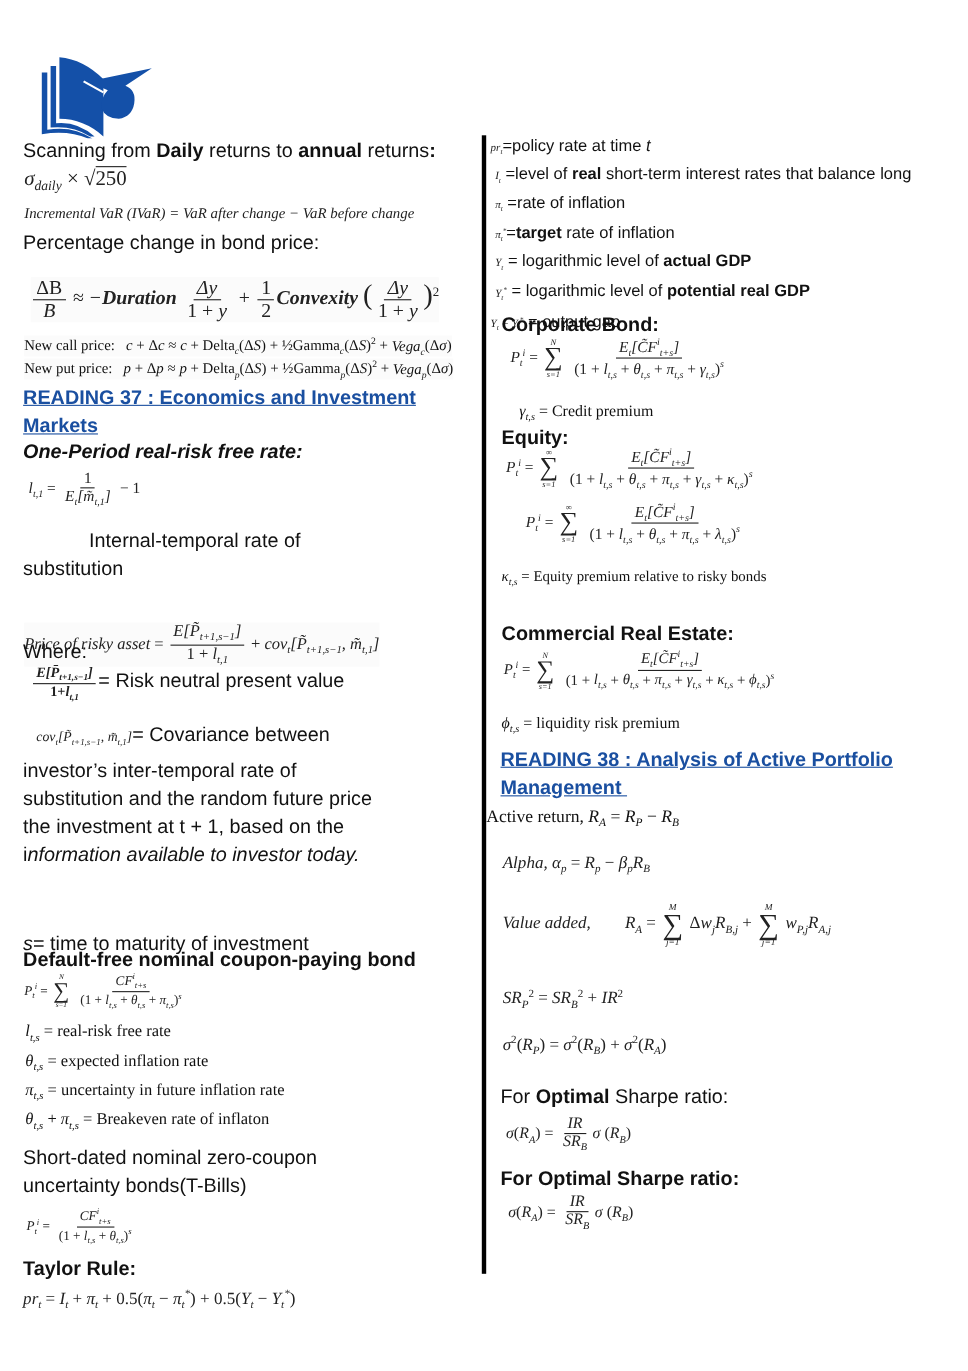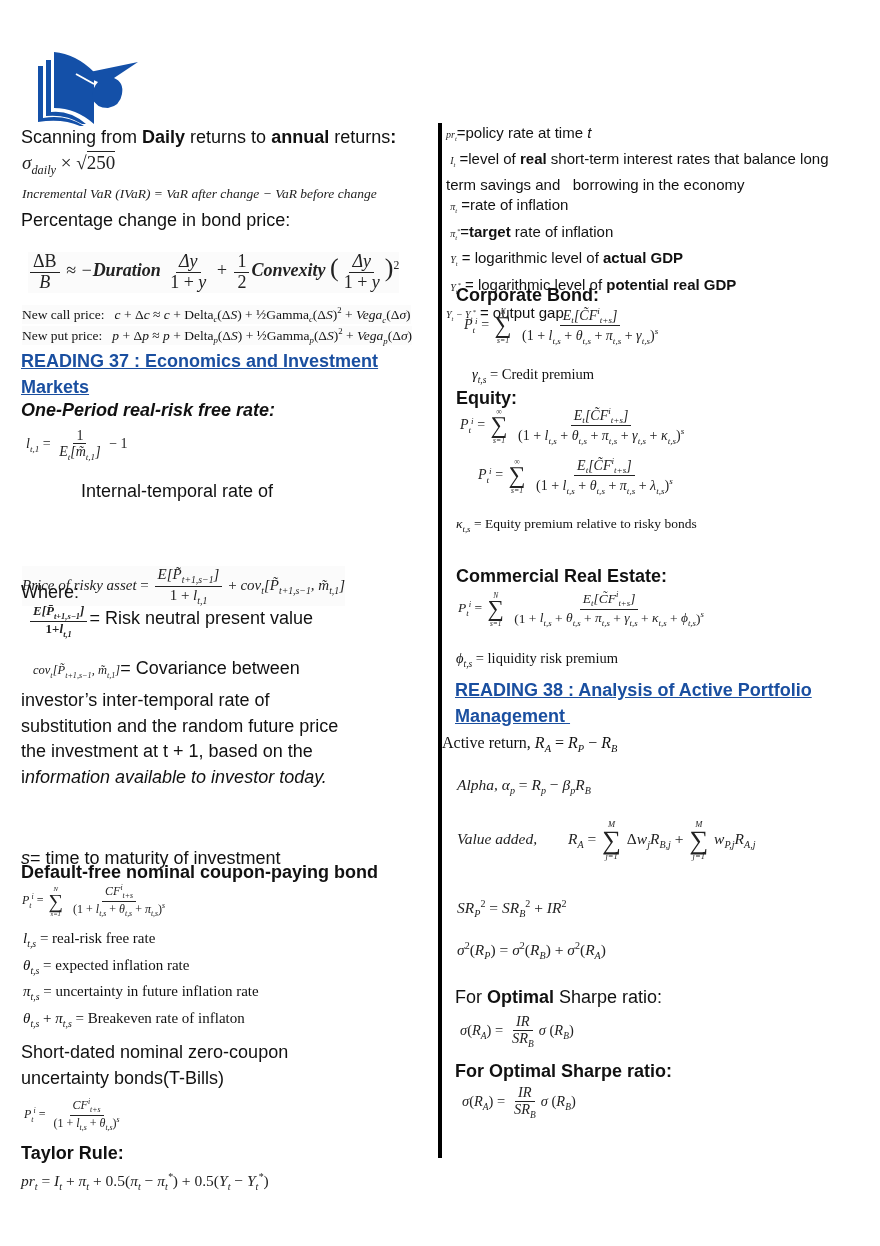--- a/index.html
+++ b/index.html
@@ -84,20 +84,21 @@
 <div class="abs ital-bold" style="left:21px; top:400px;">One-Period real-risk free rate:</div>
 <div class="abs math" style="left:26px; top:428px; font-size:14px;">
   l<sub>t,1</sub> <span class="rom">=</span> <span class="frac">
       <span class="num rom">1</span>
       <span class="den">E<sub>t</sub>[m̃<sub>t,1</sub>]</span>
     </span> <span class="rom">− 1</span>
 </div>
 
 <div class="abs sans text18" style="left:21px; top:479px;">
   <div style="padding-left:60px;">Internal-temporal rate of</div>
+  <div>substitution</div>
 </div>
 <div class="abs math mbox" style="left:22px; top:566px; font-size:15px;">
   Price of risky asset <span class="rom">=</span>
   <span class="frac">
       <span class="num">E[P̃<sub>t+1,s−1</sub>]</span>
       <span class="den rom">1 + <i>l<sub>t,1</sub></i></span>
     </span>
   <span class="rom">+</span> cov<sub>t</sub>[P̃<sub>t+1,s−1</sub>, m̃<sub>t,1</sub>]
 </div>
 
@@ -156,21 +157,20 @@
 </div>
 
 <div class="abs h-bold" style="left:21px; top:1141px;">Taylor Rule:</div>
 <div class="abs math" style="left:21px; top:1171px; font-size:15.5px;">
   pr<sub>t</sub> <span class="rom">=</span> I<sub>t</sub> <span class="rom">+</span> π<sub>t</sub> <span class="rom">+ 0.5(</span>π<sub>t</sub> <span class="rom">−</span> π<sub>t</sub><sup>*</sup><span class="rom">) + 0.5(</span>Y<sub>t</sub> <span class="rom">−</span> Y<sub>t</sub><sup>*</sup><span class="rom">)</span>
 </div>
 
 <div class="abs" style="left:446px; top:123px; width:430px; font-size:15px; line-height:20px;">
   <div><span class="math" style="font-size:10px;">pr<sub>t</sub></span><span>=policy rate at time </span><i>t</i></div>
   <div>&nbsp;<span class="math" style="font-size:10px;">I<sub>t</sub></span> <span>=level of </span><b>real</b><span> short-term interest rates that balance long</span></div>
-  <div><span style="white-space:pre;">term savings and   borrowing in the economy</span></div>
   <div>&nbsp;<span class="math" style="font-size:10px;">π<sub>t</sub></span> <span>=rate of inflation</span></div>
   <div>&nbsp;<span class="math" style="font-size:10px;">π<sub>t</sub><sup>*</sup></span><span>=</span><b>target</b><span> rate of inflation</span></div>
   <div>&nbsp;<span class="math" style="font-size:10px;">Y<sub>t</sub></span><span> = logarithmic level of </span><b>actual GDP</b></div>
   <div>&nbsp;<span class="math" style="font-size:10px;">Y<sub>t</sub><sup>*</sup></span><span> = logarithmic level of </span><b>potential real GDP</b></div>
   <div><span class="math" style="font-size:10px;">Y<sub>t</sub> − Y<sub>t</sub><sup>*</sup></span><span> = output gap</span></div>
 </div>
 
 <div class="abs h-bold" style="left:456px; top:283px;">Corporate Bond:</div>
 <div class="abs math" style="left:464px; top:306px; font-size:14px;">
   P<sub>t</sub><sup>i</sup> <span class="rom">=</span>

